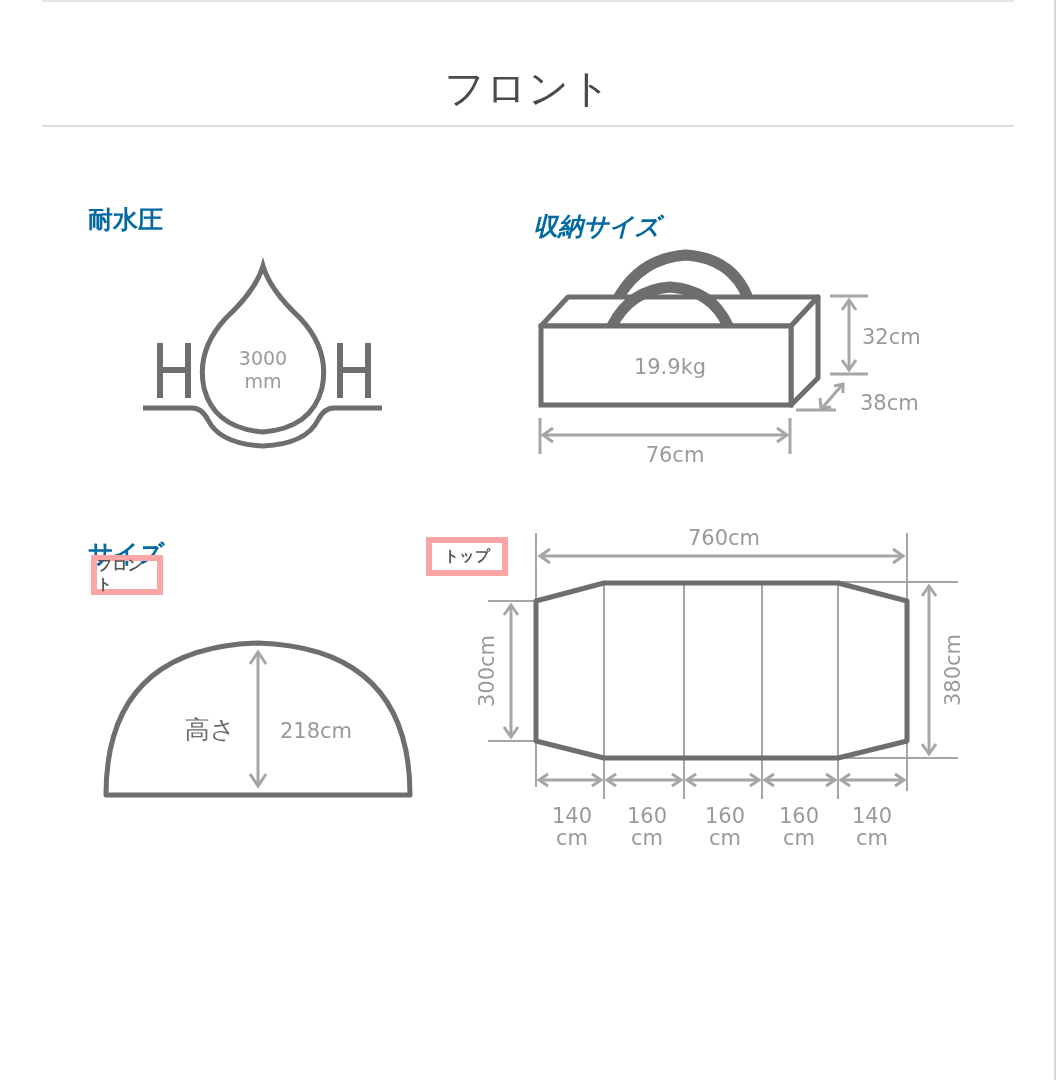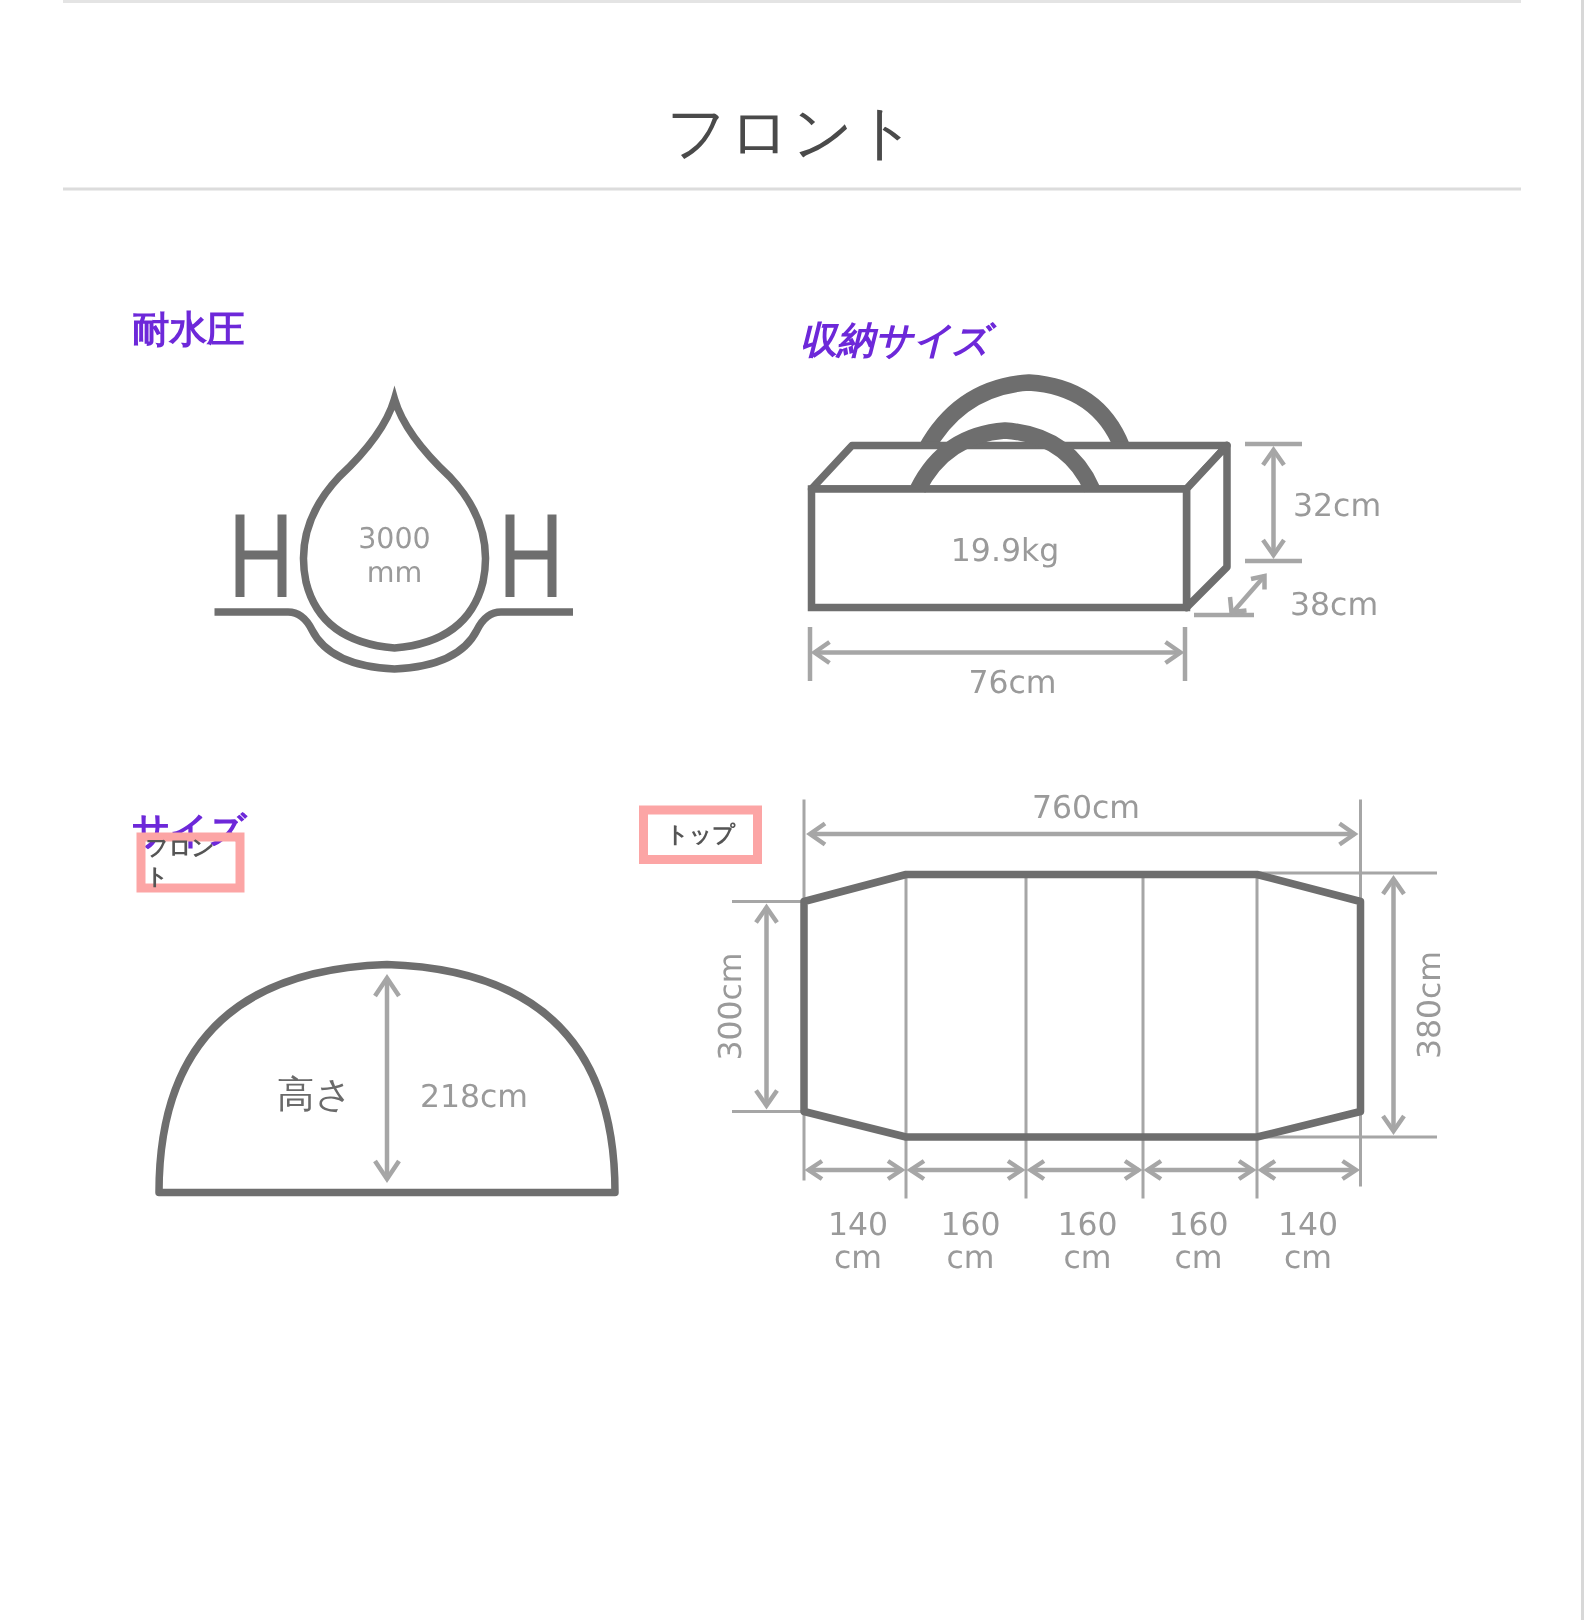--- a/index.html
+++ b/index.html
@@ -3,21 +3,21 @@
 <meta charset="utf-8">
 <style>
   html, body { margin: 0; padding: 0; background: #ffffff; }
   body { width: 1056px; height: 1080px; position: relative; overflow: hidden;
          font-family: "DejaVu Sans", "Liberation Sans", sans-serif; color: #555; }
   .edge-right { position: absolute; top: 0; right: 0; width: 2px; height: 1080px; background: #d8d8d8; }
   .top-rule { position: absolute; left: 42px; top: 0; width: 972px; height: 2px; background: #e4e4e4; }
   .title { position: absolute; left: 0; top: 34px; width: 1056px; text-align: center;
            font-size: 40px; color: #4a4a4a; letter-spacing: 1px; font-weight: normal; }
   .title-rule { position: absolute; left: 42px; top: 125px; width: 972px; height: 2px; background: #dcdcdc; }
-  .section-label { position: absolute; font-size: 25px; color: #6d28d9; font-weight: bold; text-align: right; }
+  .section-label { position: absolute; font-size: 25px; color: #0369a1; font-weight: bold; text-align: right; }
   .tag-box { position: absolute; border: 6px solid #fca5a5; font-size: 15px; color: #555;
              display: flex; align-items: center; justify-content: center; box-sizing: border-box; font-weight: bold; }
   svg { position: absolute; left: 0; top: 0; overflow: visible; }
   .svg-text { font-family: "DejaVu Sans", "Liberation Sans", sans-serif; fill: #9a9a9a; }
   .svg-text-dark { font-family: "DejaVu Sans", "Liberation Sans", sans-serif; fill: #6a6a6a; }
 </style>
 </head>
 <body>
 
 <div class="top-rule"></div>

